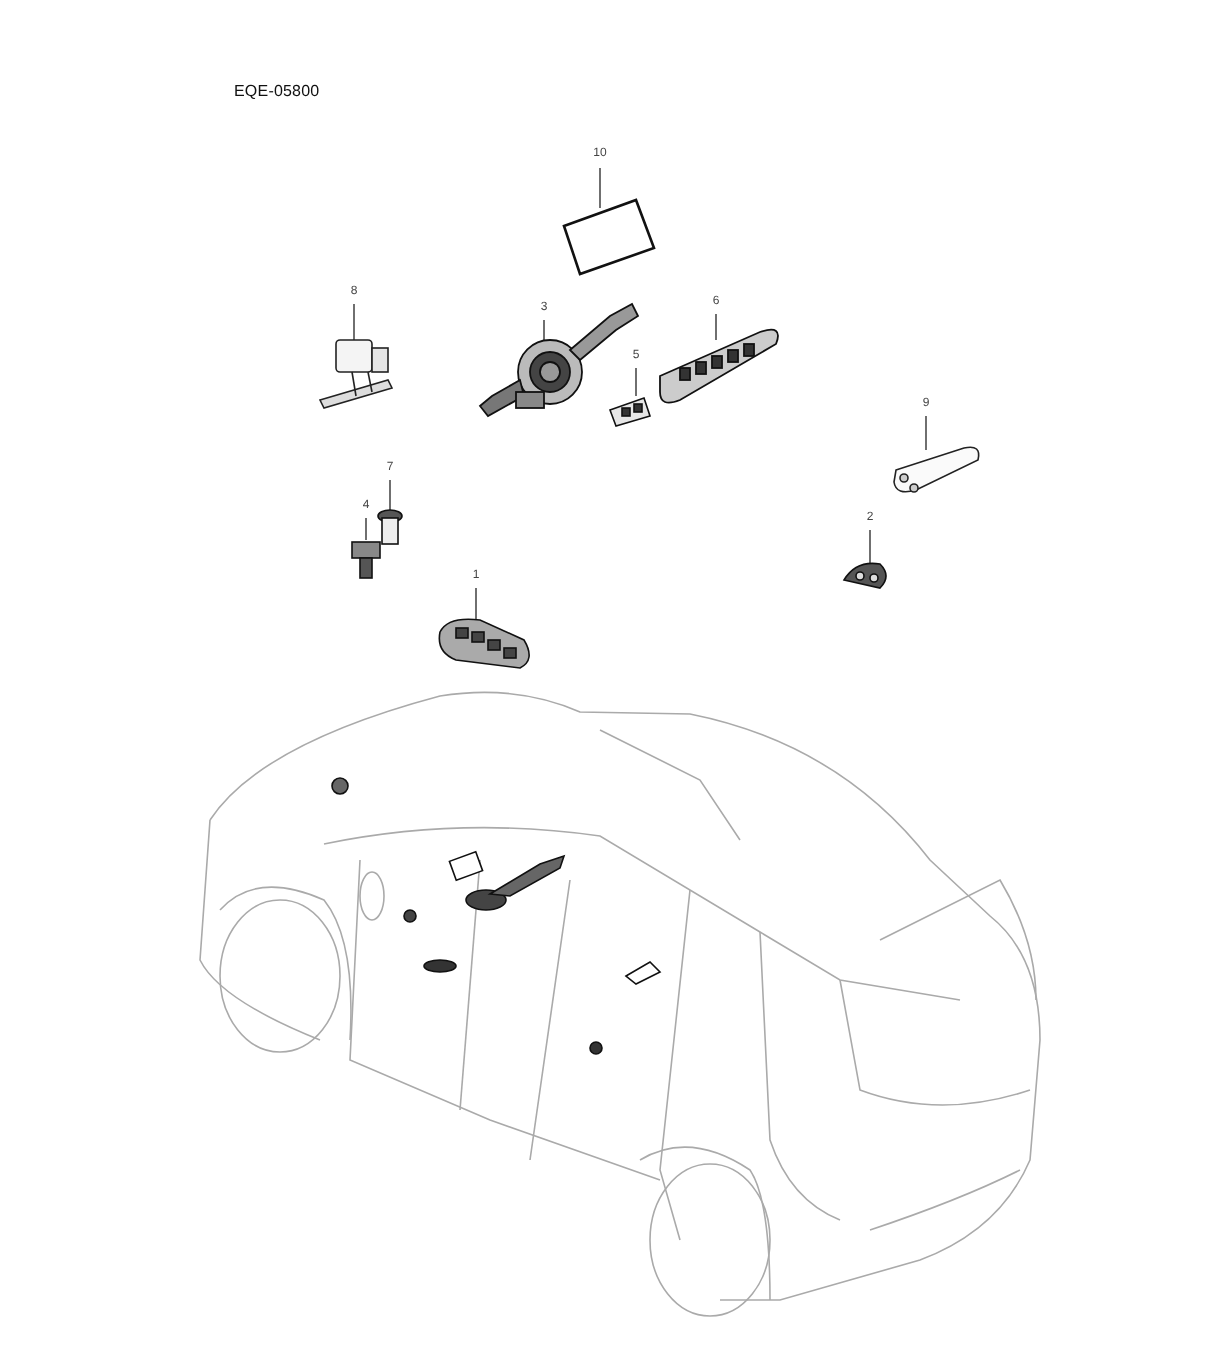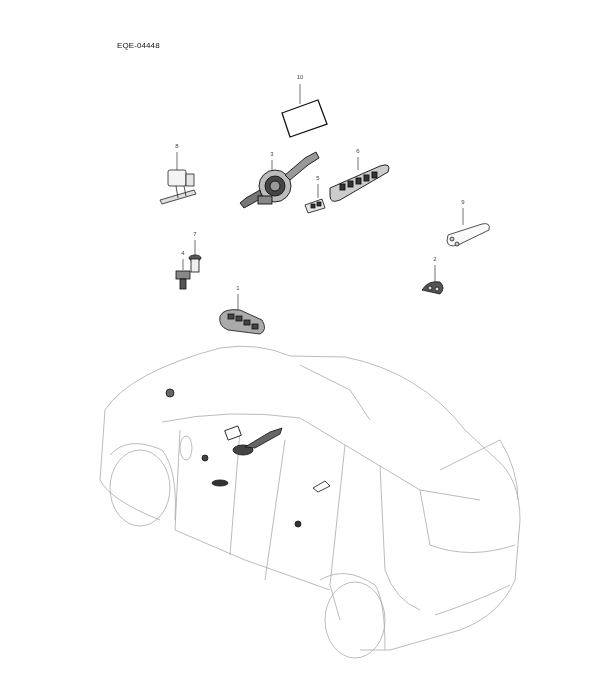--- a/index.html
+++ b/index.html
@@ -5,21 +5,21 @@
     html, body { margin: 0; padding: 0; background: #ffffff; }
     body { width: 613px; height: 675px; position: relative; overflow: hidden;
            font-family: "Liberation Sans", sans-serif; }
     .code { position: absolute; left: 117px; top: 41px; font-size: 8px; color: #111; letter-spacing: 0.1px; }
     .callout { position: absolute; font-size: 6px; color: #444; transform: translateX(-50%); }
     svg { position: absolute; left: 0; top: 0; }
   </style>
 </head>
 <body>
 
-<div class="code">EQE-04448</div>
+<div class="code">EQE-05800</div>
 
 <div class="callout" style="left:300px;top:74px;">10</div>
 <div class="callout" style="left:177px;top:143px;">8</div>
 <div class="callout" style="left:272px;top:151px;">3</div>
 <div class="callout" style="left:358px;top:148px;">6</div>
 <div class="callout" style="left:318px;top:175px;">5</div>
 <div class="callout" style="left:463px;top:199px;">9</div>
 <div class="callout" style="left:195px;top:231px;">7</div>
 <div class="callout" style="left:183px;top:250px;">4</div>
 <div class="callout" style="left:435px;top:256px;">2</div>

